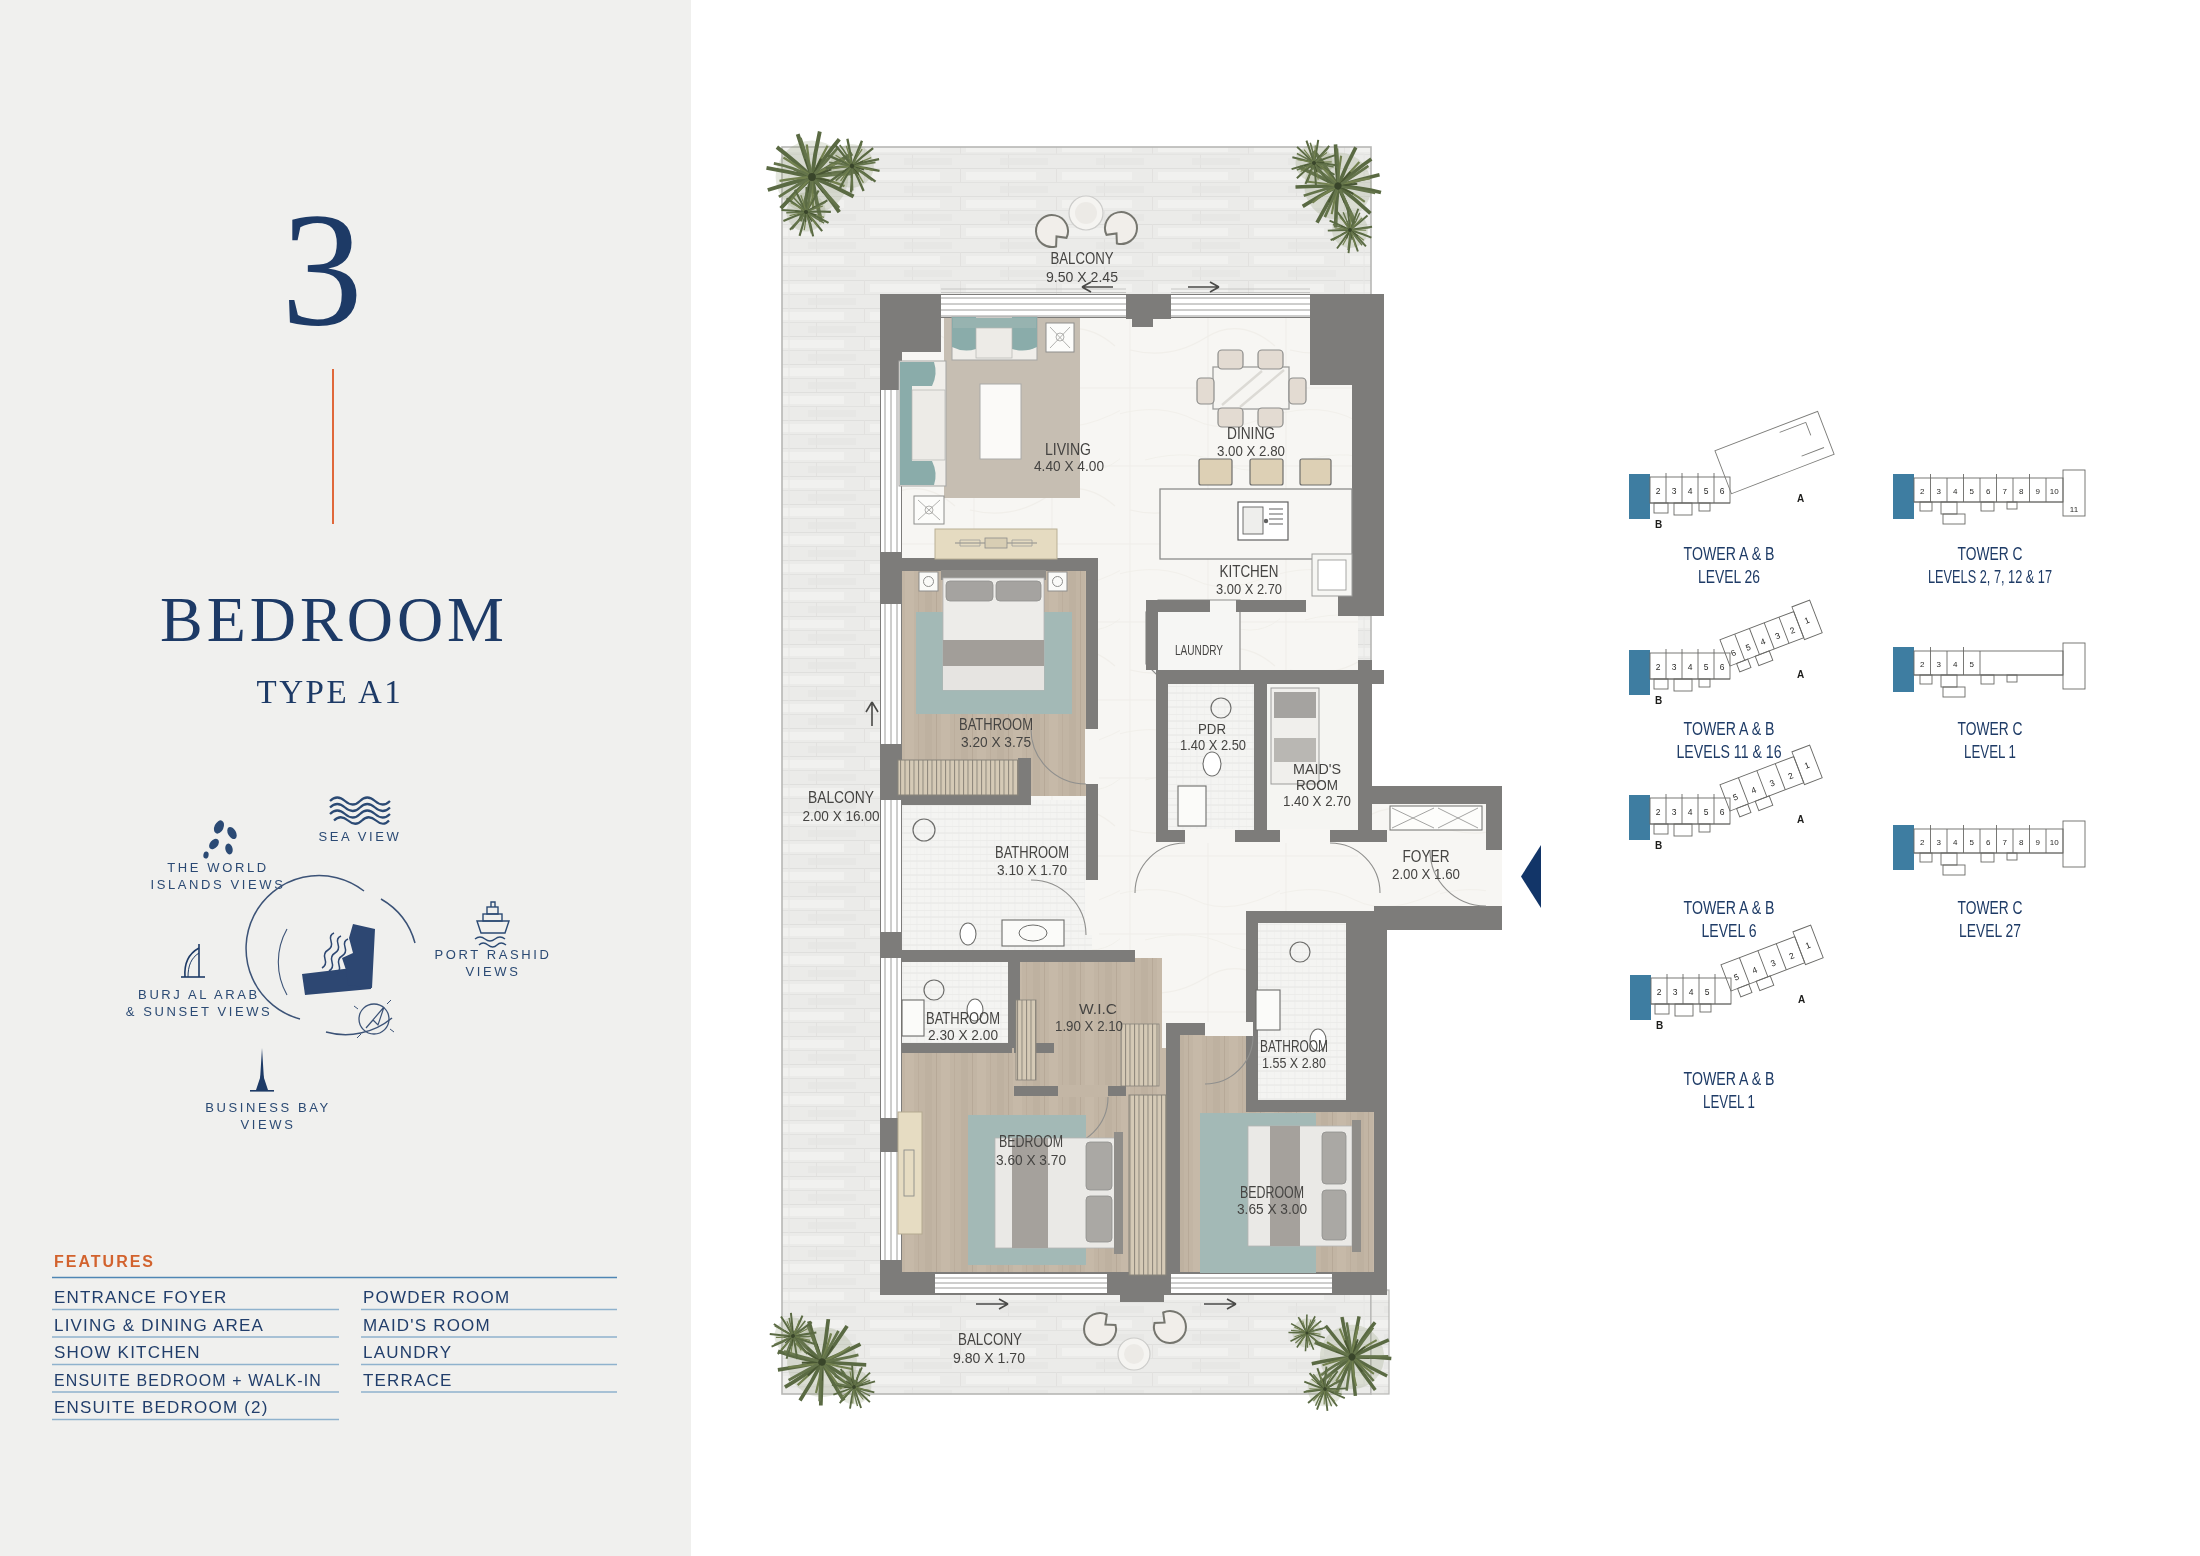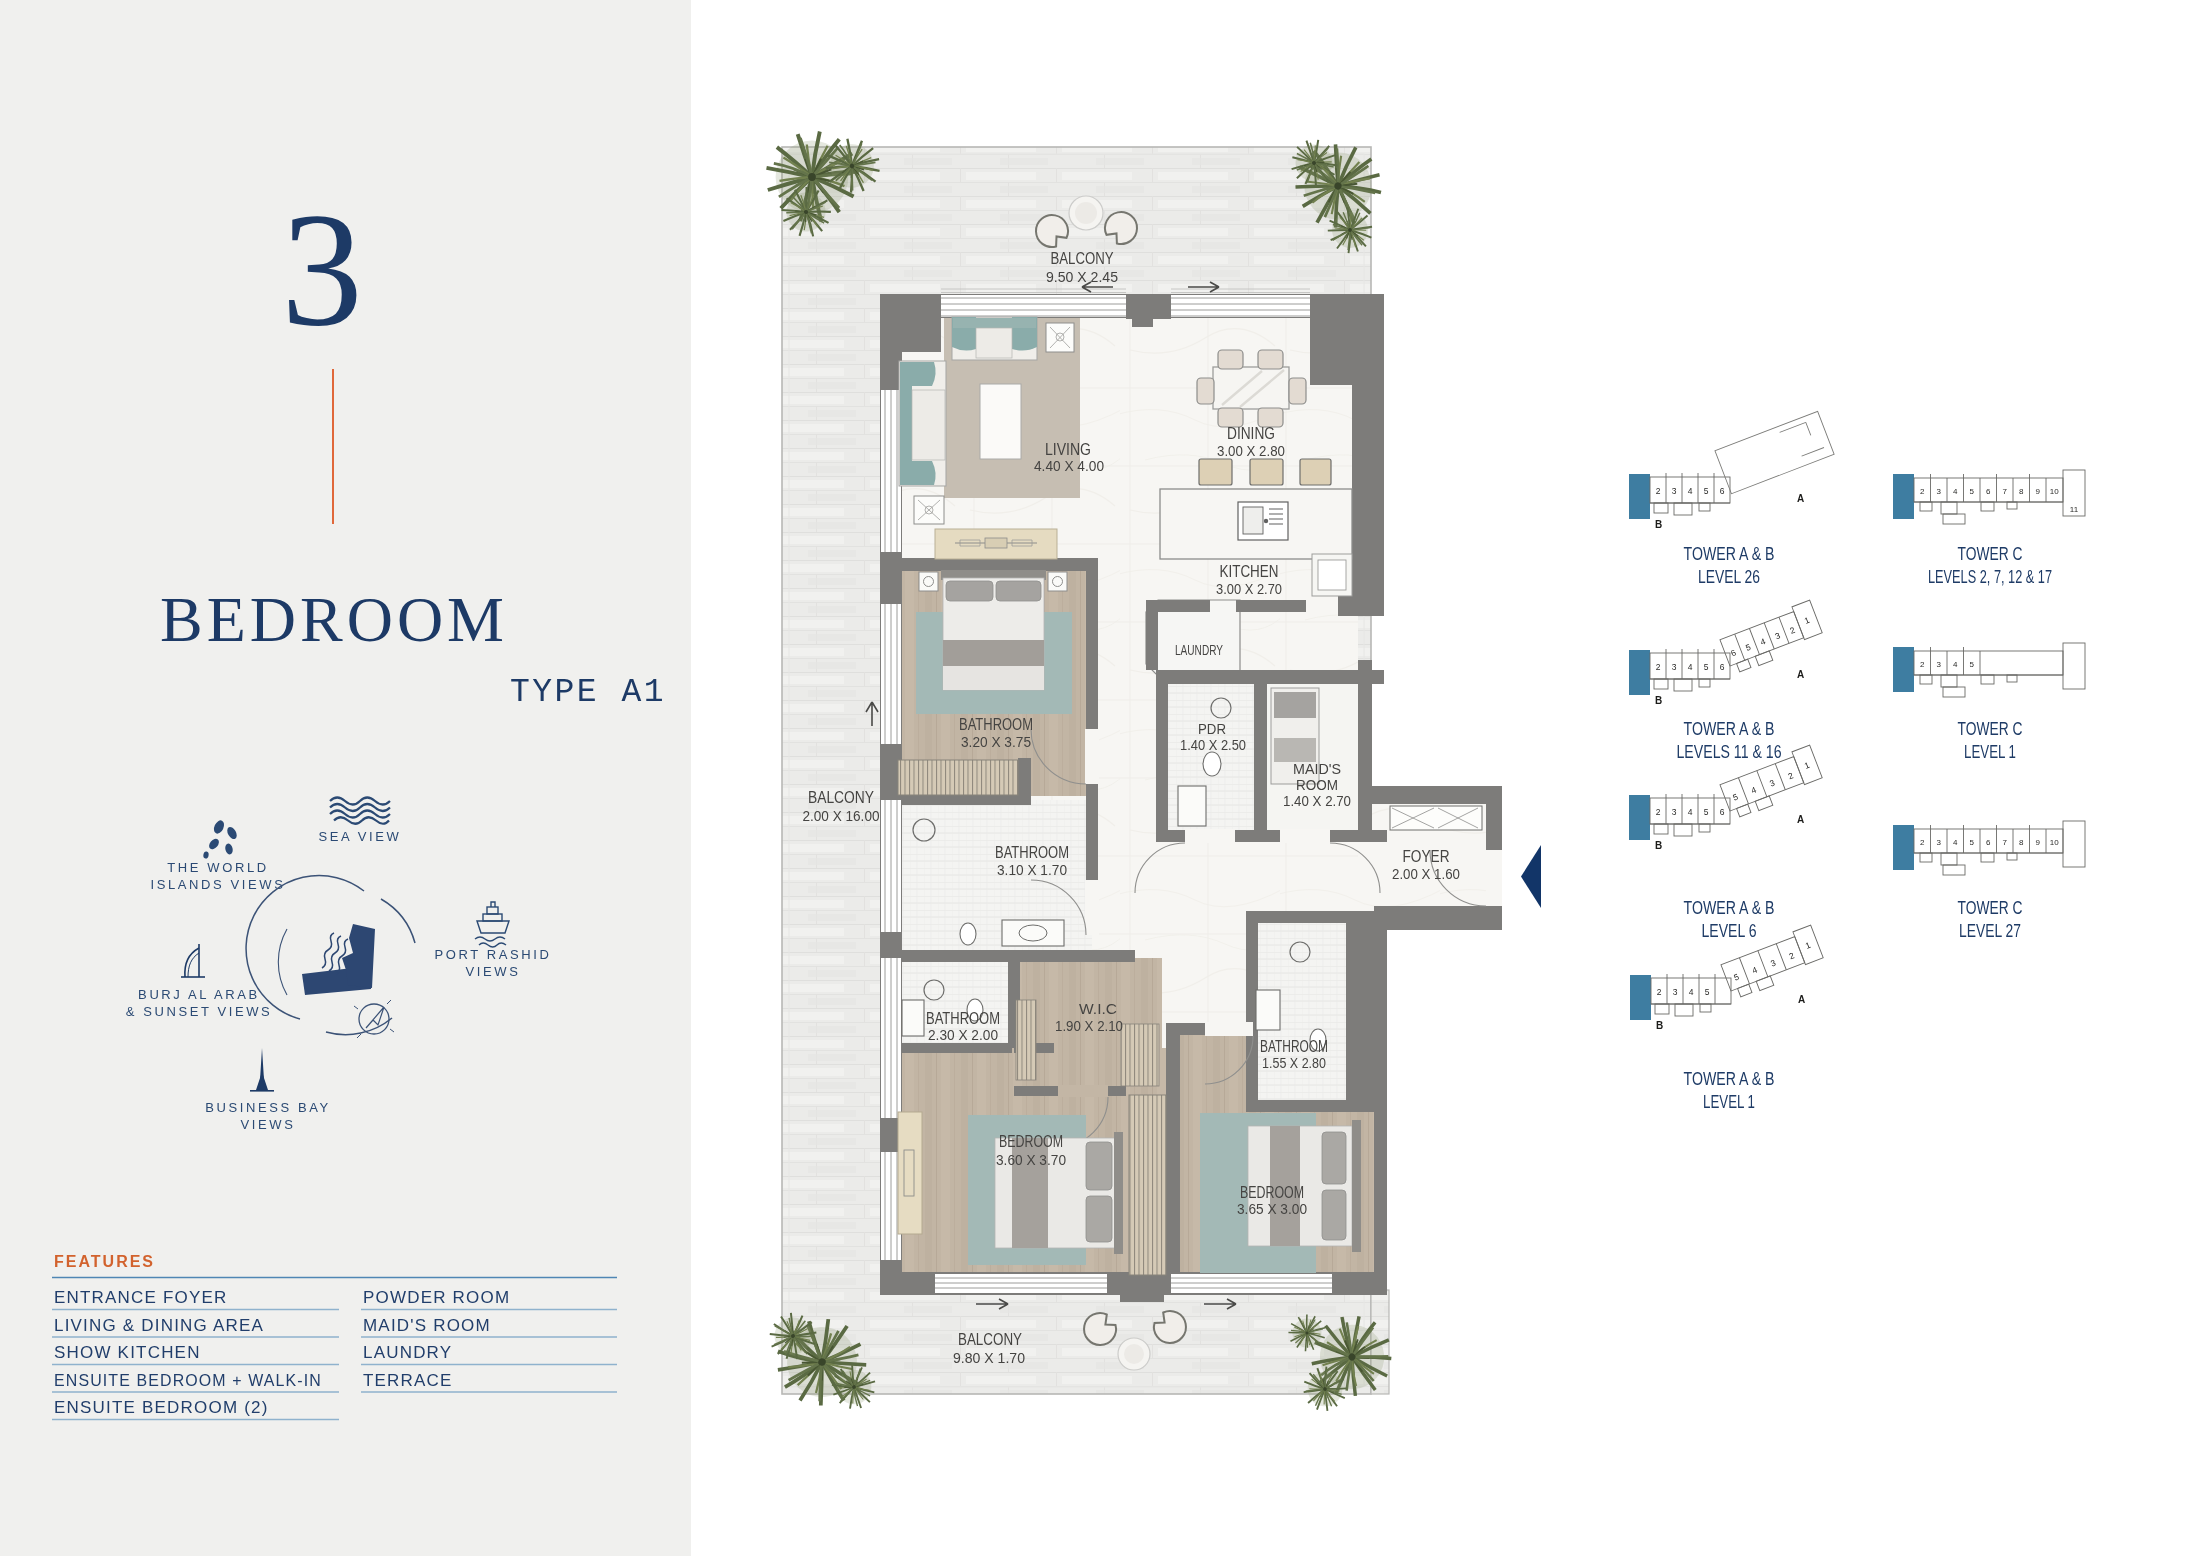--- a/index.html
+++ b/index.html
@@ -11,21 +11,21 @@
 <body>
 
 <div class="abs" style="left:0;top:0;width:691px;height:1556px;background:#f0f0ee;"></div>
 
 <div class="abs" style="left:222px;top:188px;width:200px;text-align:center;font-family:'Liberation Serif',serif;font-size:163px;line-height:1;color:#1d3a66;">3</div>
 
 <div class="abs" style="left:332px;top:369px;width:2px;height:155px;background:#e0683a;"></div>
 
 <div class="abs" style="left:0px;top:583px;width:668px;text-align:center;font-family:'Liberation Serif',serif;font-size:64px;letter-spacing:4px;color:#1d3a66;">BEDROOM</div>
 
-<div class="abs" style="left:16px;top:674px;width:650px;text-align:right;font-family:Liberation Mono, monospace;font-size:33px;letter-spacing:2.5px;color:#1d3a66;">TYPE A1</div>
+<div class="abs" style="left:5px;top:674px;width:650px;text-align:center;font-family:Liberation Serif, serif;font-size:33px;letter-spacing:2.5px;color:#1d3a66;">TYPE A1</div>
 
 <svg class="abs" style="left:0;top:0;" width="2200" height="1556" viewBox="0 0 2200 1556">
 <defs>
 
   <pattern id="plank" width="96" height="28" patternUnits="userSpaceOnUse">
     <rect width="96" height="28" fill="#ebebe9"></rect>
     <rect y="0" width="96" height="1" fill="#dfdfdd"></rect>
     <rect y="14" width="96" height="1" fill="#e2e2e0"></rect>
     <rect x="0" y="0" width="1" height="14" fill="#e2e1df"></rect>
     <rect x="48" y="14" width="1" height="14" fill="#e2e1df"></rect>

